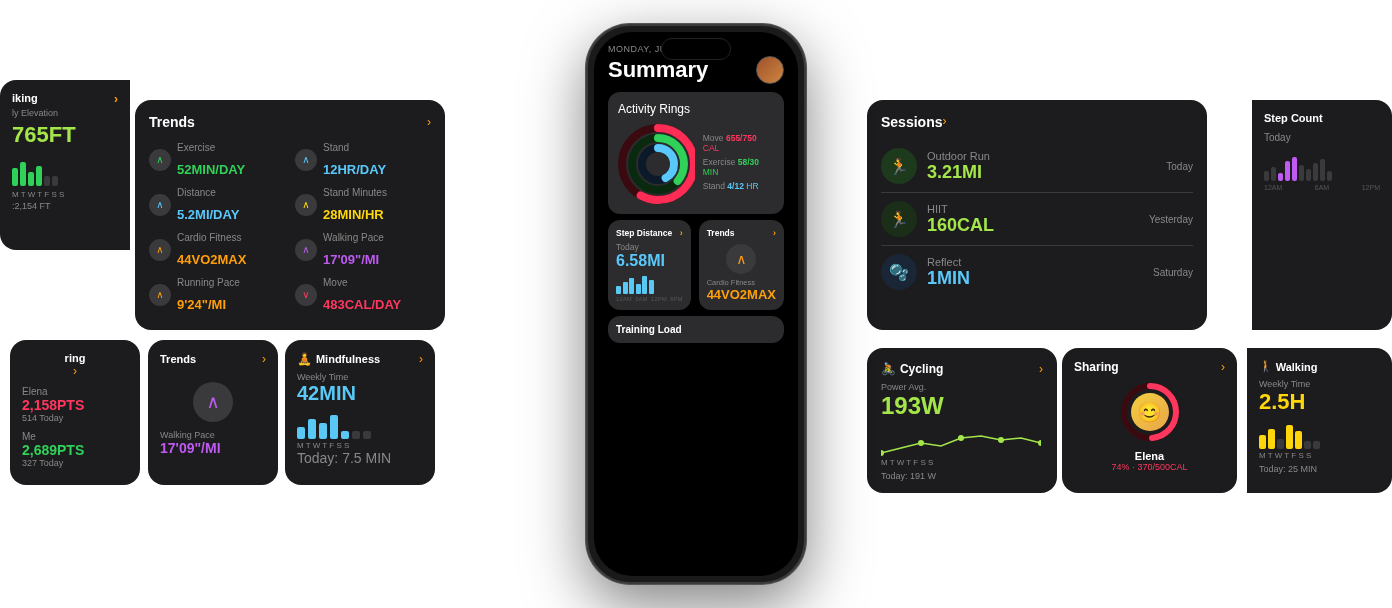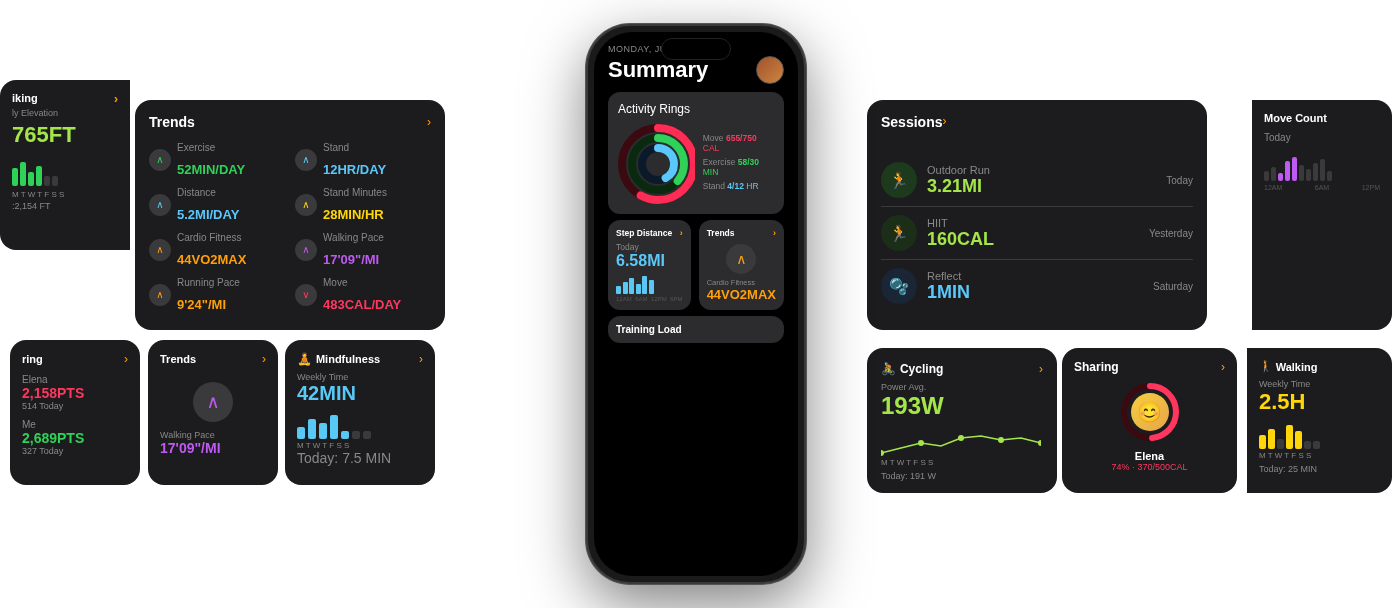--- a/index.html
+++ b/index.html
@@ -251,21 +251,21 @@
     }
 
     
     .card-sessions {
       width: 340px;
       height: 230px;
       right: 185px;
       top: 100px;
       padding: 14px;
     }
-    .sessions-header { display: flex; margin-bottom: 24px; }
+    .sessions-header { display: flex; margin-bottom: 10px; }
     .sessions-title { font-size: 14px; font-weight: 600; }
     .session-item { display: flex; align-items: center; gap: 10px; padding: 8px 0; border-bottom: 1px solid #3a3a3c; }
     .session-item:last-child { border-bottom: none; }
     .session-icon { width: 36px; height: 36px; border-radius: 50%; display: flex; align-items: center; justify-content: center; font-size: 16px; flex-shrink: 0; }
     .session-info { flex: 1; }
     .session-name { font-size: 11px; color: #888; }
     .session-val { font-size: 18px; font-weight: 700; }
     .session-when { font-size: 10px; color: #888; text-align: right; }
 
     .card-step-count {
@@ -462,21 +462,21 @@
           <div>
             <div class="trend-name">Move</div>
             <div class="trend-val red">483CAL/DAY</div>
           </div>
         </div>
       </div>
     </div>
   </div>
 
   <div class="card card-sharing">
-    <div style="display:flex;justify-content:space-between;align-items:center;">
+    <div style="display:flex;justify-content:space-between;align-items:center;flex-direction:column;">
       <span style="font-size:11px;font-weight:600;">ring</span>
       <span class="chevron">›</span>
     </div>
     <div style="margin-top:8px;">
       <div style="font-size:10px;color:#888;">Elena</div>
       <div style="font-size:14px;font-weight:700;color:#ff375f;">2,158PTS</div>
       <div style="font-size:9px;color:#888;">514 Today</div>
     </div>
     <div style="margin-top:8px;">
       <div style="font-size:10px;color:#888;">Me</div>
@@ -652,21 +652,21 @@
       <div class="session-info">
         <div class="session-name">Reflect</div>
         <div class="session-val cyan">1MIN</div>
       </div>
       <div class="session-when">Saturday</div>
     </div>
   </div>
 
   <div class="card card-step-count">
     <div style="display:flex;justify-content:space-between;align-items:center;">
-      <span style="font-size:11px;font-weight:600;">Move Count</span>
+      <span style="font-size:11px;font-weight:600;">Step Count</span>
     </div>
     <div style="font-size:10px;color:#888;margin-top:8px;">Today</div>
     <div class="step-bars">
       <div class="step-bar" style="width:5px;height:10px;background:#3a3a3c;"></div>
       <div class="step-bar" style="width:5px;height:14px;background:#3a3a3c;"></div>
       <div class="step-bar" style="width:5px;height:8px;background:#bf5af2;"></div>
       <div class="step-bar" style="width:5px;height:20px;background:#bf5af2;"></div>
       <div class="step-bar" style="width:5px;height:24px;background:#bf5af2;"></div>
       <div class="step-bar" style="width:5px;height:16px;background:#3a3a3c;"></div>
       <div class="step-bar" style="width:5px;height:12px;background:#3a3a3c;"></div>

